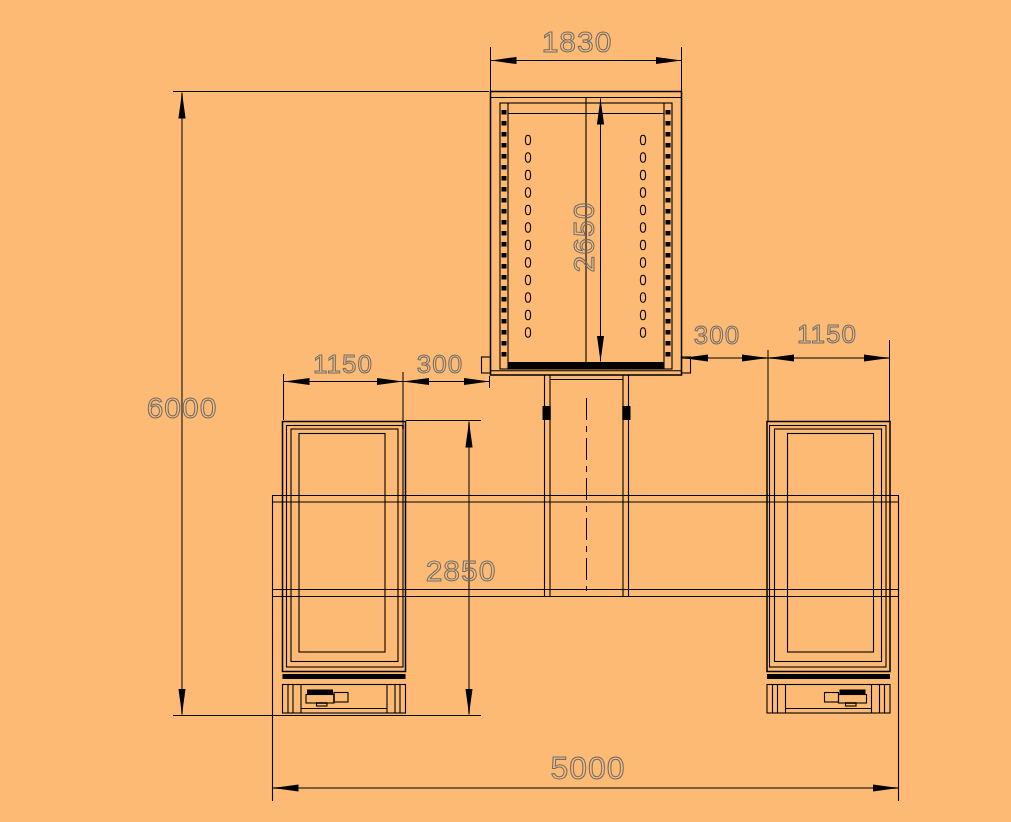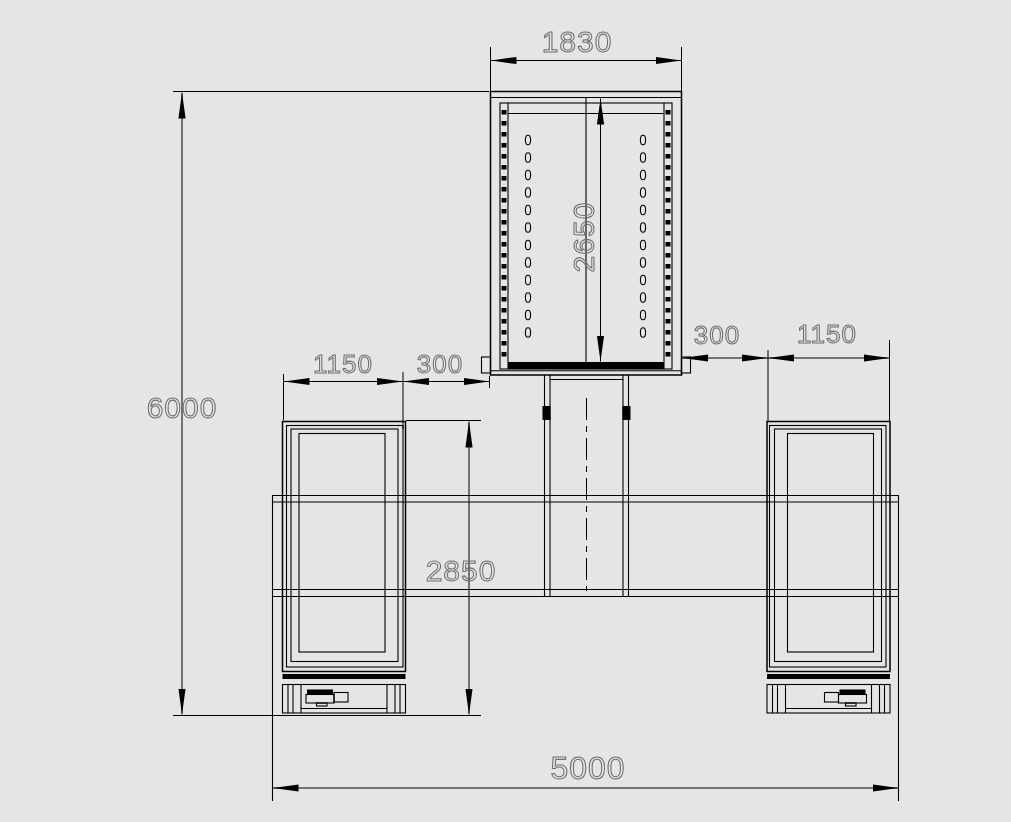--- a/index.html
+++ b/index.html
@@ -1,16 +1,16 @@
 <!DOCTYPE html>
 <html><head>
 <meta charset="utf-8">
 <style>
   html,body{margin:0;padding:0;background:#ffffff;}
-  .page{position:relative;width:1011px;height:822px;background:#e5e5e5;overflow:hidden;}
+  .page{position:relative;width:1011px;height:822px;background:#fdba74;overflow:hidden;}
   svg{display:block;}
   .ln{stroke:#000;stroke-width:1.5;fill:none;}
   .ln2{stroke:#000;stroke-width:1.1;fill:none;}
   .dim{stroke:#000;stroke-width:1;fill:none;}
   .cl{stroke:#000;stroke-width:1;fill:none;stroke-dasharray:22 6 6 6;}
   .tick{stroke:#000;stroke-width:5;fill:none;stroke-dasharray:4.5 6.5;}
   .blk{fill:#000;stroke:none;}
   text{font-family:"Liberation Sans", sans-serif;fill:none;stroke:#6f6f6f;stroke-width:1.05;letter-spacing:1px;}
   .dim-lg{font-size:30px;}
   .dim-sm{font-size:26px;}

